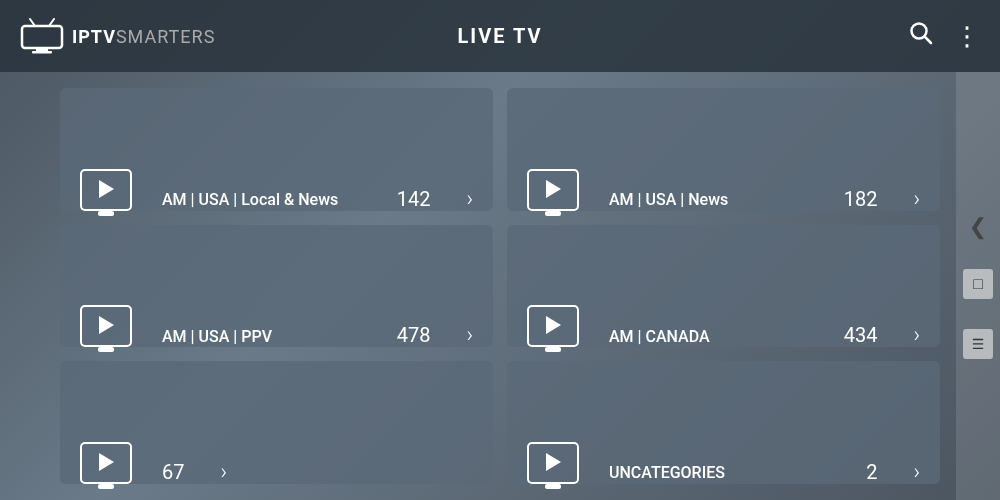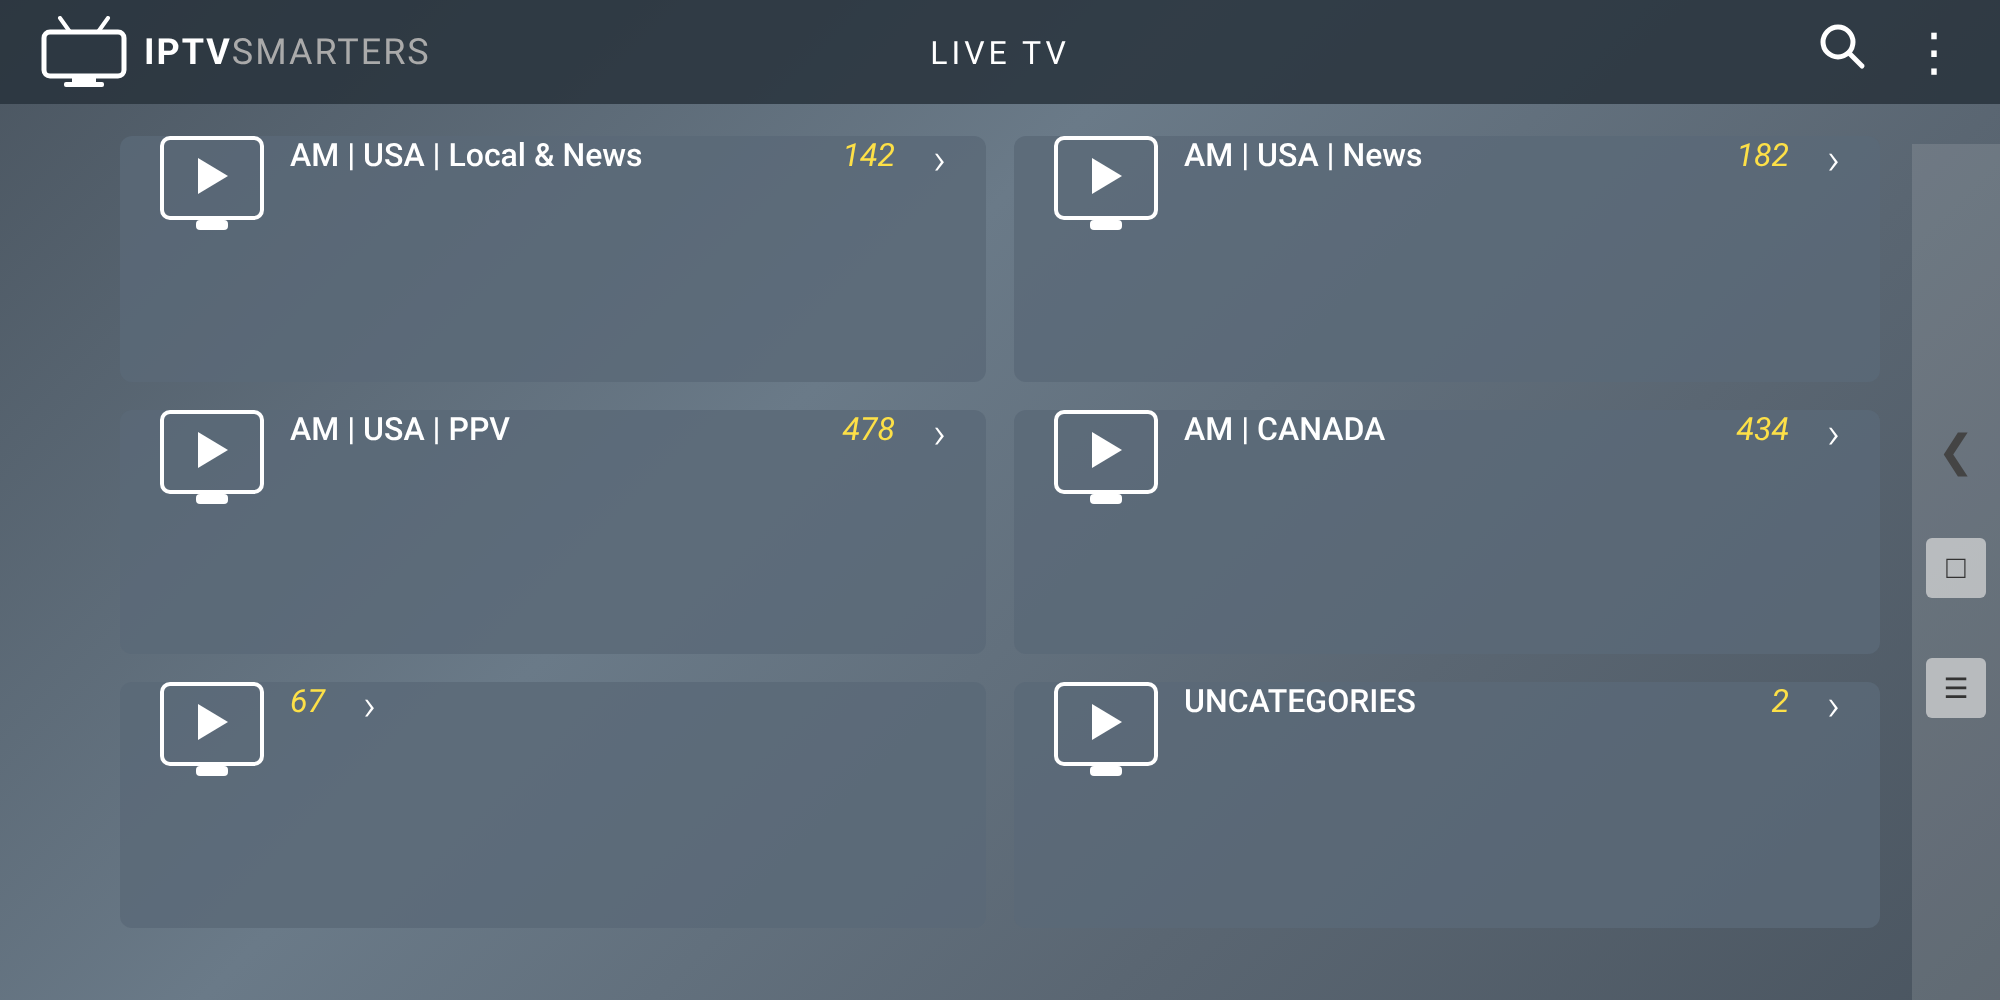--- a/index.html
+++ b/index.html
@@ -21,40 +21,40 @@
       z-index: 0;
     }
 
     
     .header {
       position: relative;
       z-index: 10;
       display: flex;
       align-items: center;
       justify-content: space-between;
-      height: 52px;
+      height: 72px;
       padding: 0 20px;
       background: rgba(40, 50, 60, 0.85);
     }
 
     .logo-area {
       display: flex;
       align-items: center;
       gap: 8px;
     }
 
     .logo-icon {
       width: 44px;
       height: 36px;
     }
 
     .header-title {
       color: #fff;
-      font-size: 16px;
-      font-weight: 400;
+      font-size: 20px;
+      font-weight: 700;
       letter-spacing: 2px;
       position: absolute;
       left: 50%;
       transform: translateX(-50%);
     }
 
     .header-icons {
       display: flex;
       align-items: center;
       gap: 20px;
@@ -75,23 +75,23 @@
       grid-template-columns: 1fr 1fr;
       grid-template-rows: repeat(3, 1fr);
       gap: 14px;
       height: calc(500px - 72px);
     }
 
     .channel-card {
       background: rgba(90, 105, 120, 0.82);
       border-radius: 6px;
       display: flex;
-      align-items: flex-start;
+      align-items: flex-end;
       padding: 0 20px;
-      gap: 13px;
+      gap: 30px;
       cursor: pointer;
       transition: background 0.15s;
     }
 
     .tv-icon-box {
       width: 52px;
       height: 42px;
       border: 2.5px solid #fff;
       border-radius: 5px;
       display: flex;
@@ -124,25 +124,24 @@
 
     .channel-name {
       flex: 1;
       color: #fff;
       font-size: 16px;
       font-weight: 500;
       line-height: 1.3;
     }
 
     .channel-count {
-      color: #fde047;
-      font-size: 16px;
+      color: #ffffff;
+      font-size: 20px;
       font-weight: 400;
       margin-right: 6px;
-      font-style: italic;
     }
 
     .chevron-right {
       color: #fff;
       font-size: 22px;
       font-weight: 300;
     }
 
     
     .side-panel {

